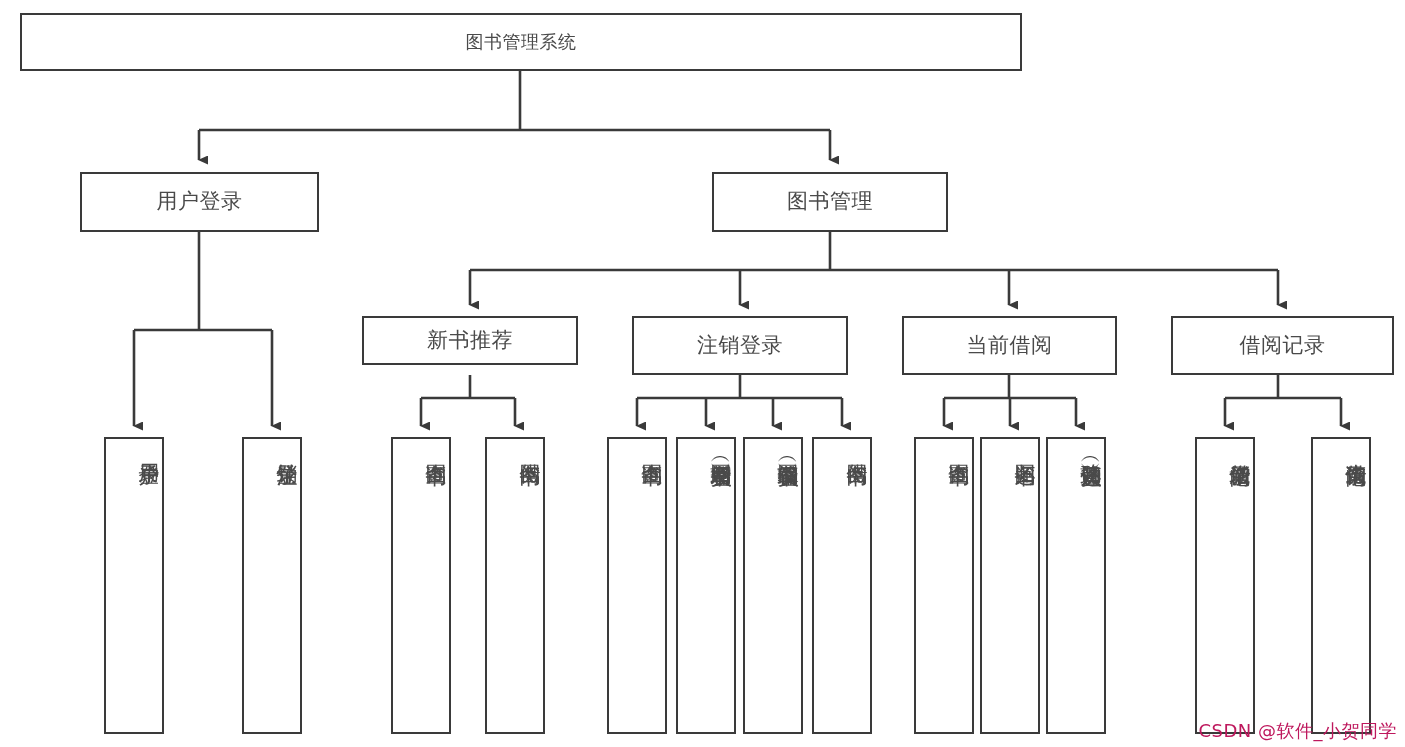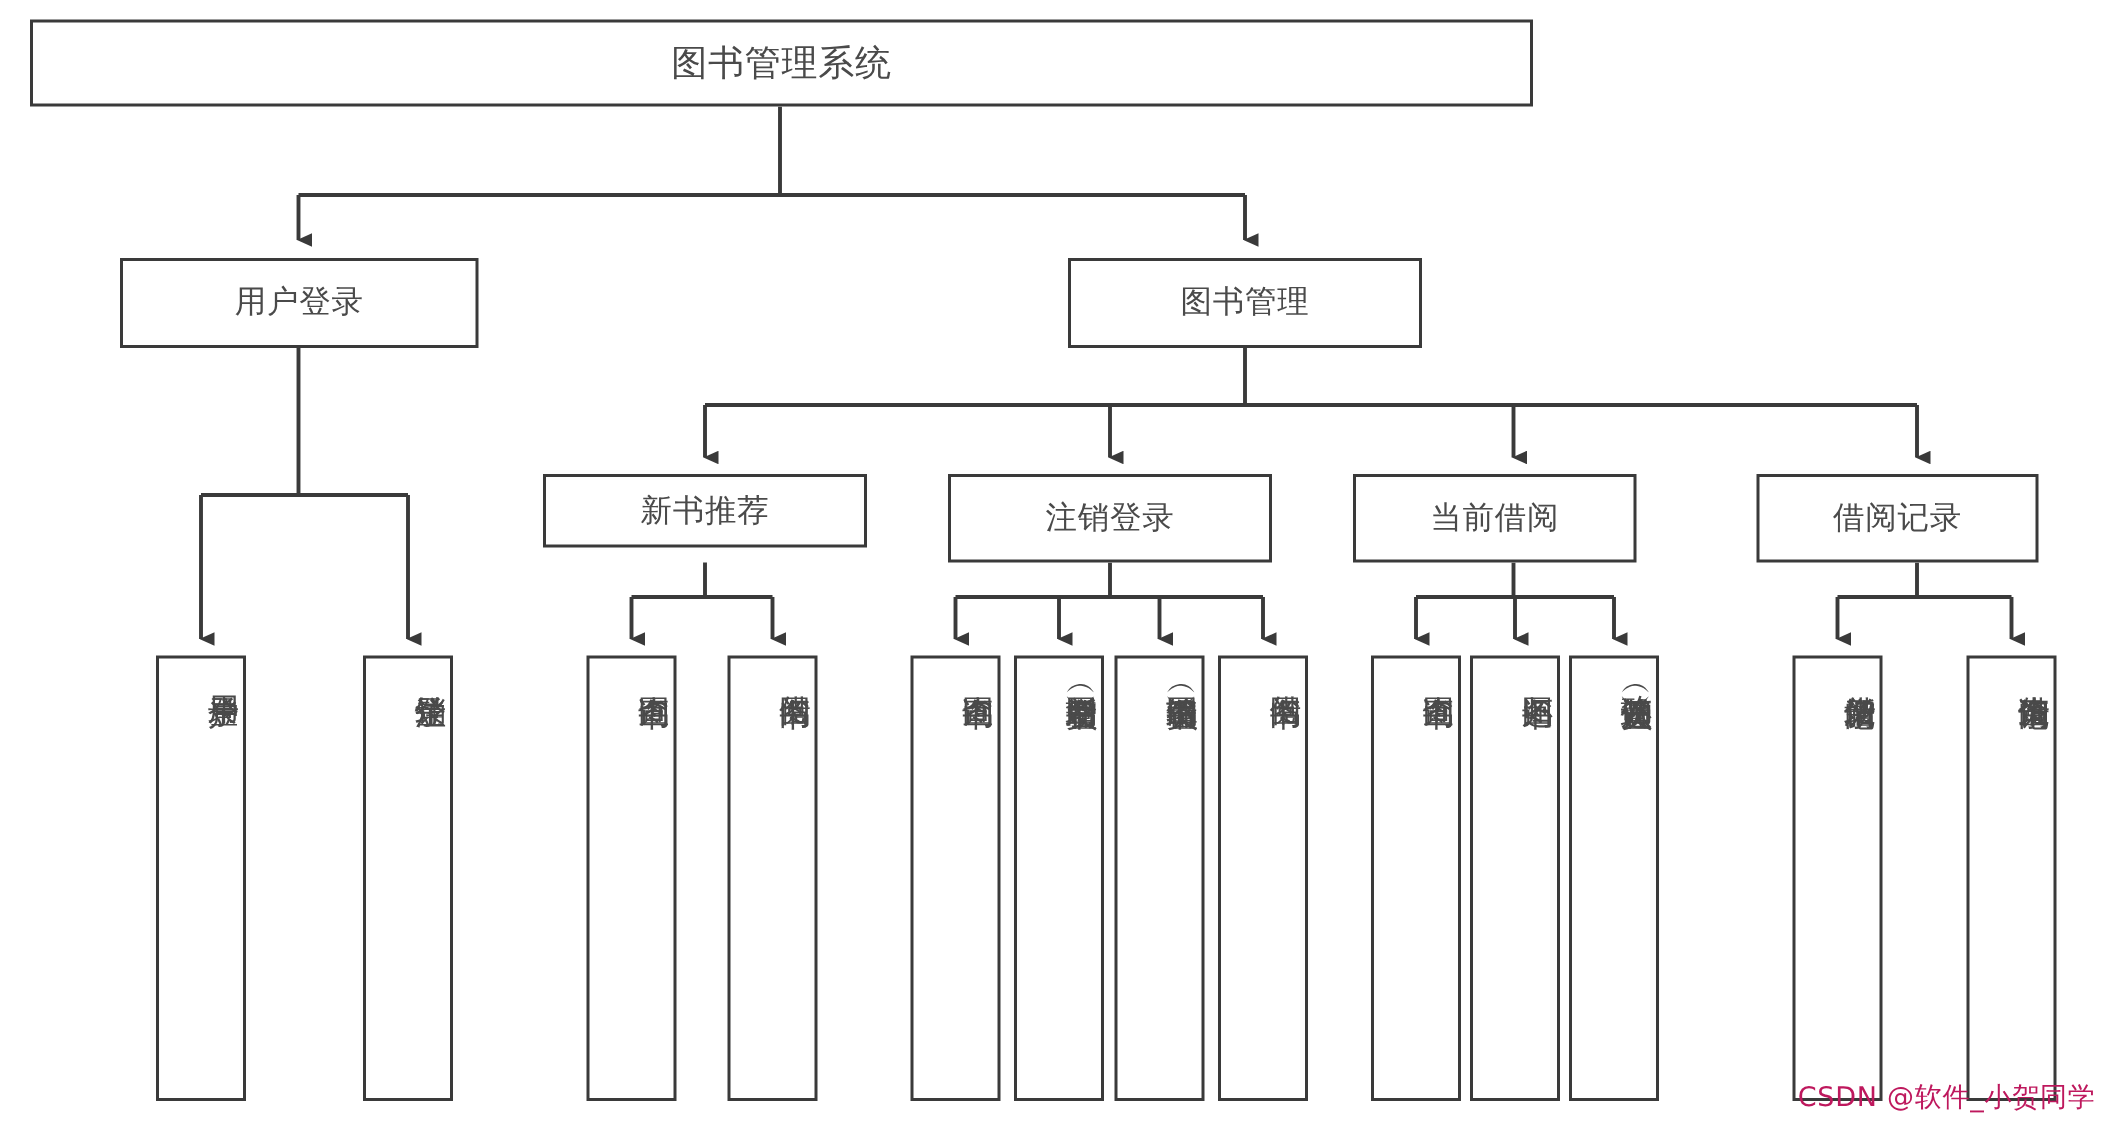--- a/index.html
+++ b/index.html
@@ -33,21 +33,21 @@
     align-items: center;
     justify-content: center;
     color: #4a4a4a;
     letter-spacing: 0.5px;
   }
   .node.horiz {
     font-size: 21px;
     line-height: 1.2;
   }
   .node.root {
-    font-size: 24px;
+    font-size: 18px;
   }
   .node.vert {
     writing-mode: vertical-rl;
     text-orientation: upright;
     font-size: 21px;
     line-height: 1.25;
     padding: 8px 0;
     align-items: flex-start;
     justify-content: flex-start;
   }
@@ -133,24 +133,24 @@
   <div class="node horiz" style="left:712px; top:172px; width:236px; height:60px;">
     <span class="nodelabel">图书管理</span>
   </div>
 
   <div class="node horiz" style="left:362px; top:316px; width:216px; height:49px;">
     <span class="nodelabel">新书推荐</span>
   </div>
   <div class="node horiz" style="left:632px; top:316px; width:216px; height:59px;">
     <span class="nodelabel">注销登录</span>
   </div>
-  <div class="node horiz" style="left:902px; top:316px; width:189px; height:59px;">
+  <div class="node horiz" style="left:902px; top:316px; width:215px; height:59px;">
     <span class="nodelabel">当前借阅</span>
   </div>
-  <div class="node horiz" style="left:1171px; top:316px; width:188px; height:59px;">
+  <div class="node horiz" style="left:1171px; top:316px; width:223px; height:59px;">
     <span class="nodelabel">借阅记录</span>
   </div>
 
   <div class="node vert" style="left:104px; top:437px; width:60px; height:297px;">
     <span class="nodelabel">用户登录</span>
   </div>
   <div class="node vert" style="left:242px; top:437px; width:60px; height:297px;">
     <span class="nodelabel">注销登录</span>
   </div>
 

